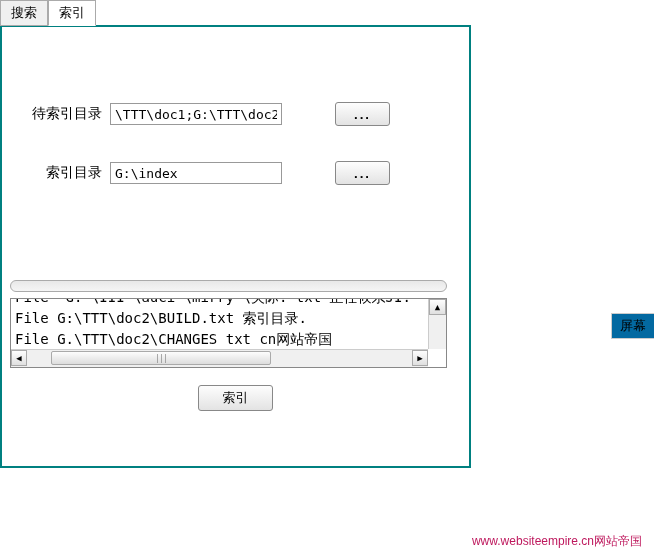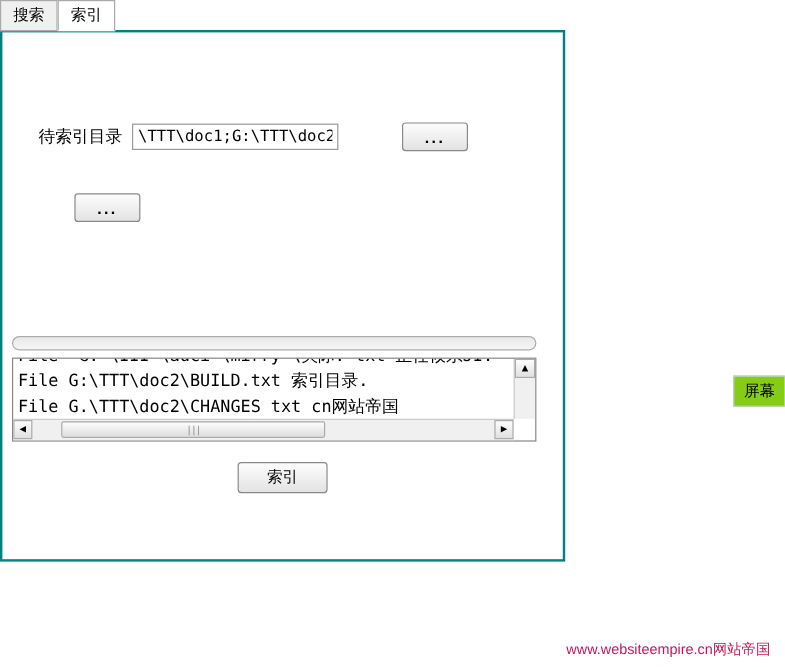--- a/index.html
+++ b/index.html
@@ -163,21 +163,21 @@
       border: 1px solid #888;
       background: linear-gradient(#fdfdfd, #e3e3e3);
       border-radius: 3px;
       cursor: pointer;
       font-size: 13px;
     }
     .side-label {
       position: absolute;
       right: 0;
       top: 313px;
-      background: #84cc16;
+      background: #0369a1;
       border: 1px solid #ccc;
       border-right: none;
       padding: 3px 8px;
       font-size: 13px;
     }
     .footer {
       position: absolute;
       bottom: 6px;
       right: 12px;
       font-size: 12px;
@@ -194,20 +194,22 @@
 
 <div class="panel">
 
   <div class="form-row">
     <div class="label">待索引目录</div>
     <input class="text-input" value="\TTT\doc1;G:\TTT\doc2;" style="">
     <button class="browse-btn">...</button>
   </div>
 
   <div class="form-row second">
+    <div class="label">索引目录</div>
+    <input class="text-input" value="G:\index" style="">
     <button class="browse-btn">...</button>
   </div>
 
   <div class="progress-area">
     <div class="progress-bar"></div>
     <div class="log-box">
       <div class="log-content"><span>File  G. \III \auci \mirry \央际. txt 正任攸系JI.</span>
 <span>File G:\TTT\doc2\BUILD.txt 索引目录.</span>
 <span>File G.\TTT\doc2\CHANGES txt cn网站帝国</span></div>
       <div class="log-vscroll">

